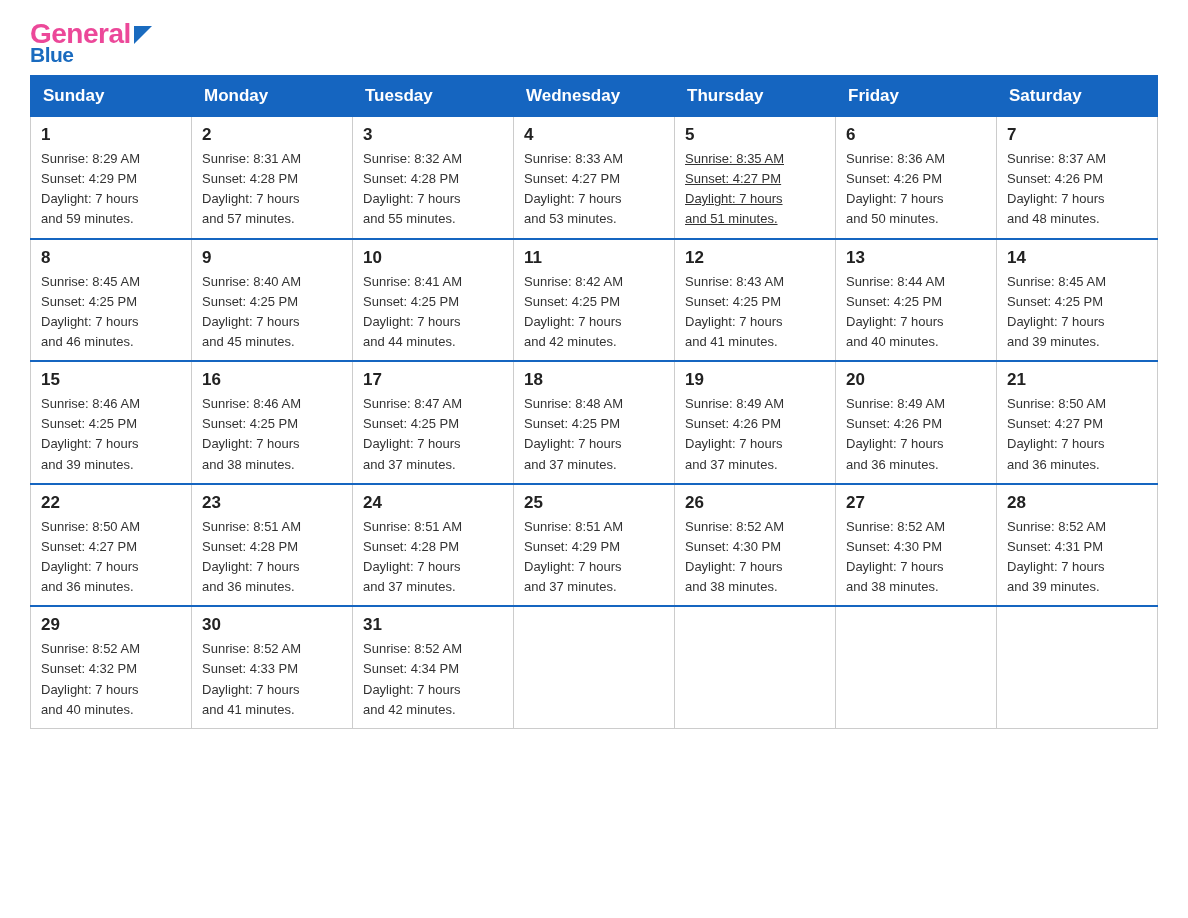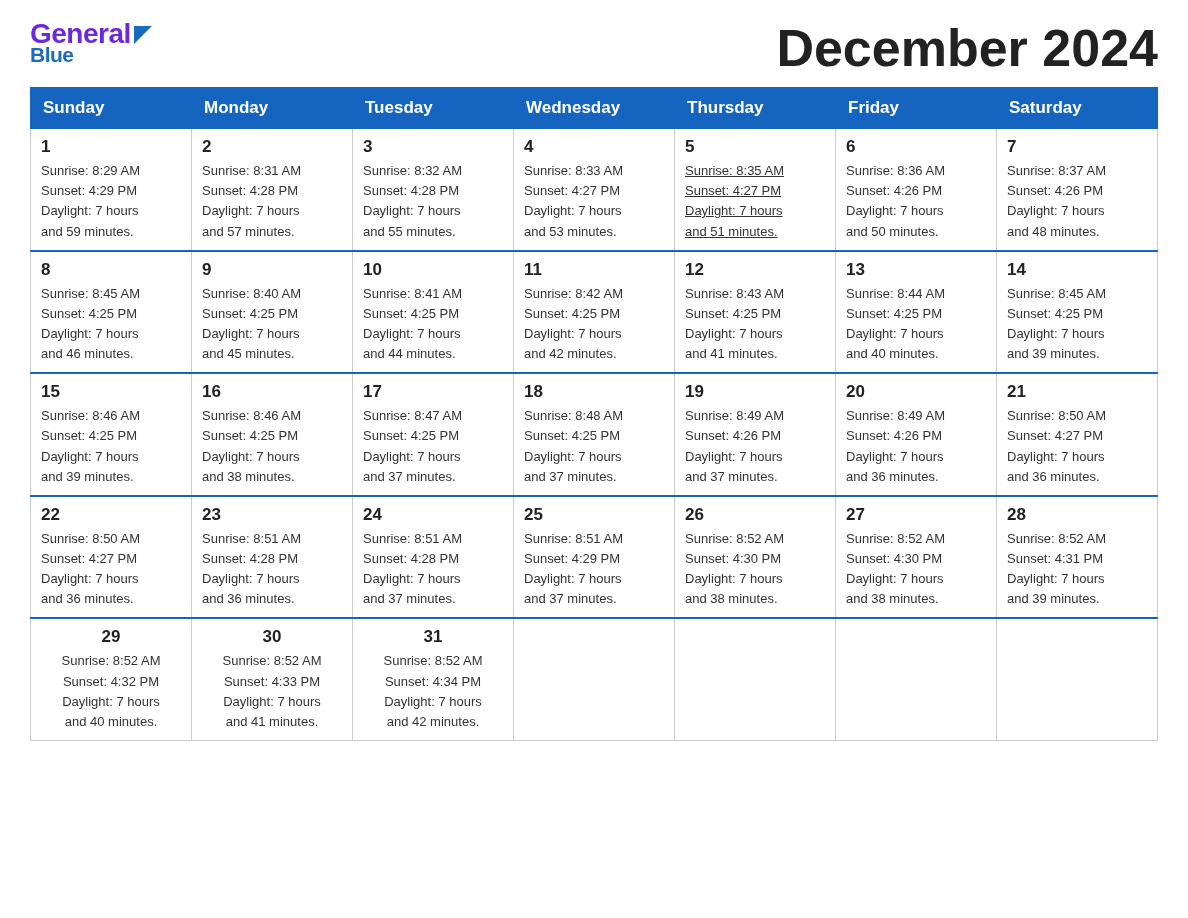--- a/index.html
+++ b/index.html
@@ -67,36 +67,35 @@
       line-height: 1.55;
     }
     .calendar tbody tr td.empty {
       background: #fff;
     }
     .calendar tbody tr {
       border-bottom: 2px solid #1565c0;
     }
     .calendar tbody tr:last-child {
       border-bottom: 1px solid #ccc;
-      text-align: center;
     }
     .logo-wrapper {
       display: flex;
       flex-direction: column;
       align-items: flex-start;
       line-height: 1;
     }
     .logo-line1 {
       display: flex;
       align-items: center;
     }
     .general-text {
       font-size: 28px;
       font-weight: bold;
-      color: #6d28d9;
+      color: #ec4899;
       letter-spacing: -0.5px;
     }
     .blue-text {
       font-size: 21px;
       font-weight: bold;
       color: #1a6bbf;
       letter-spacing: -0.5px;
     }
     .logo-line2 {
       display: flex;
@@ -115,21 +114,20 @@
         <svg width="18" height="18" viewBox="0 0 18 18">
             <polygon points="0,0 18,0 0,18" fill="#1a6bbf"></polygon>
           </svg>
       </span>
     </div>
     <div class="logo-line2">
       <span class="blue-text">Blue</span>
     </div>
   </div>
   <div class="title-block">
-    <div class="page-title">December 2024</div>
   </div>
 </div>
 
 <table class="calendar">
   <thead>
     <tr>
     <th>Sunday</th>
         <th>Monday</th>
         <th>Tuesday</th>
         <th>Wednesday</th>

